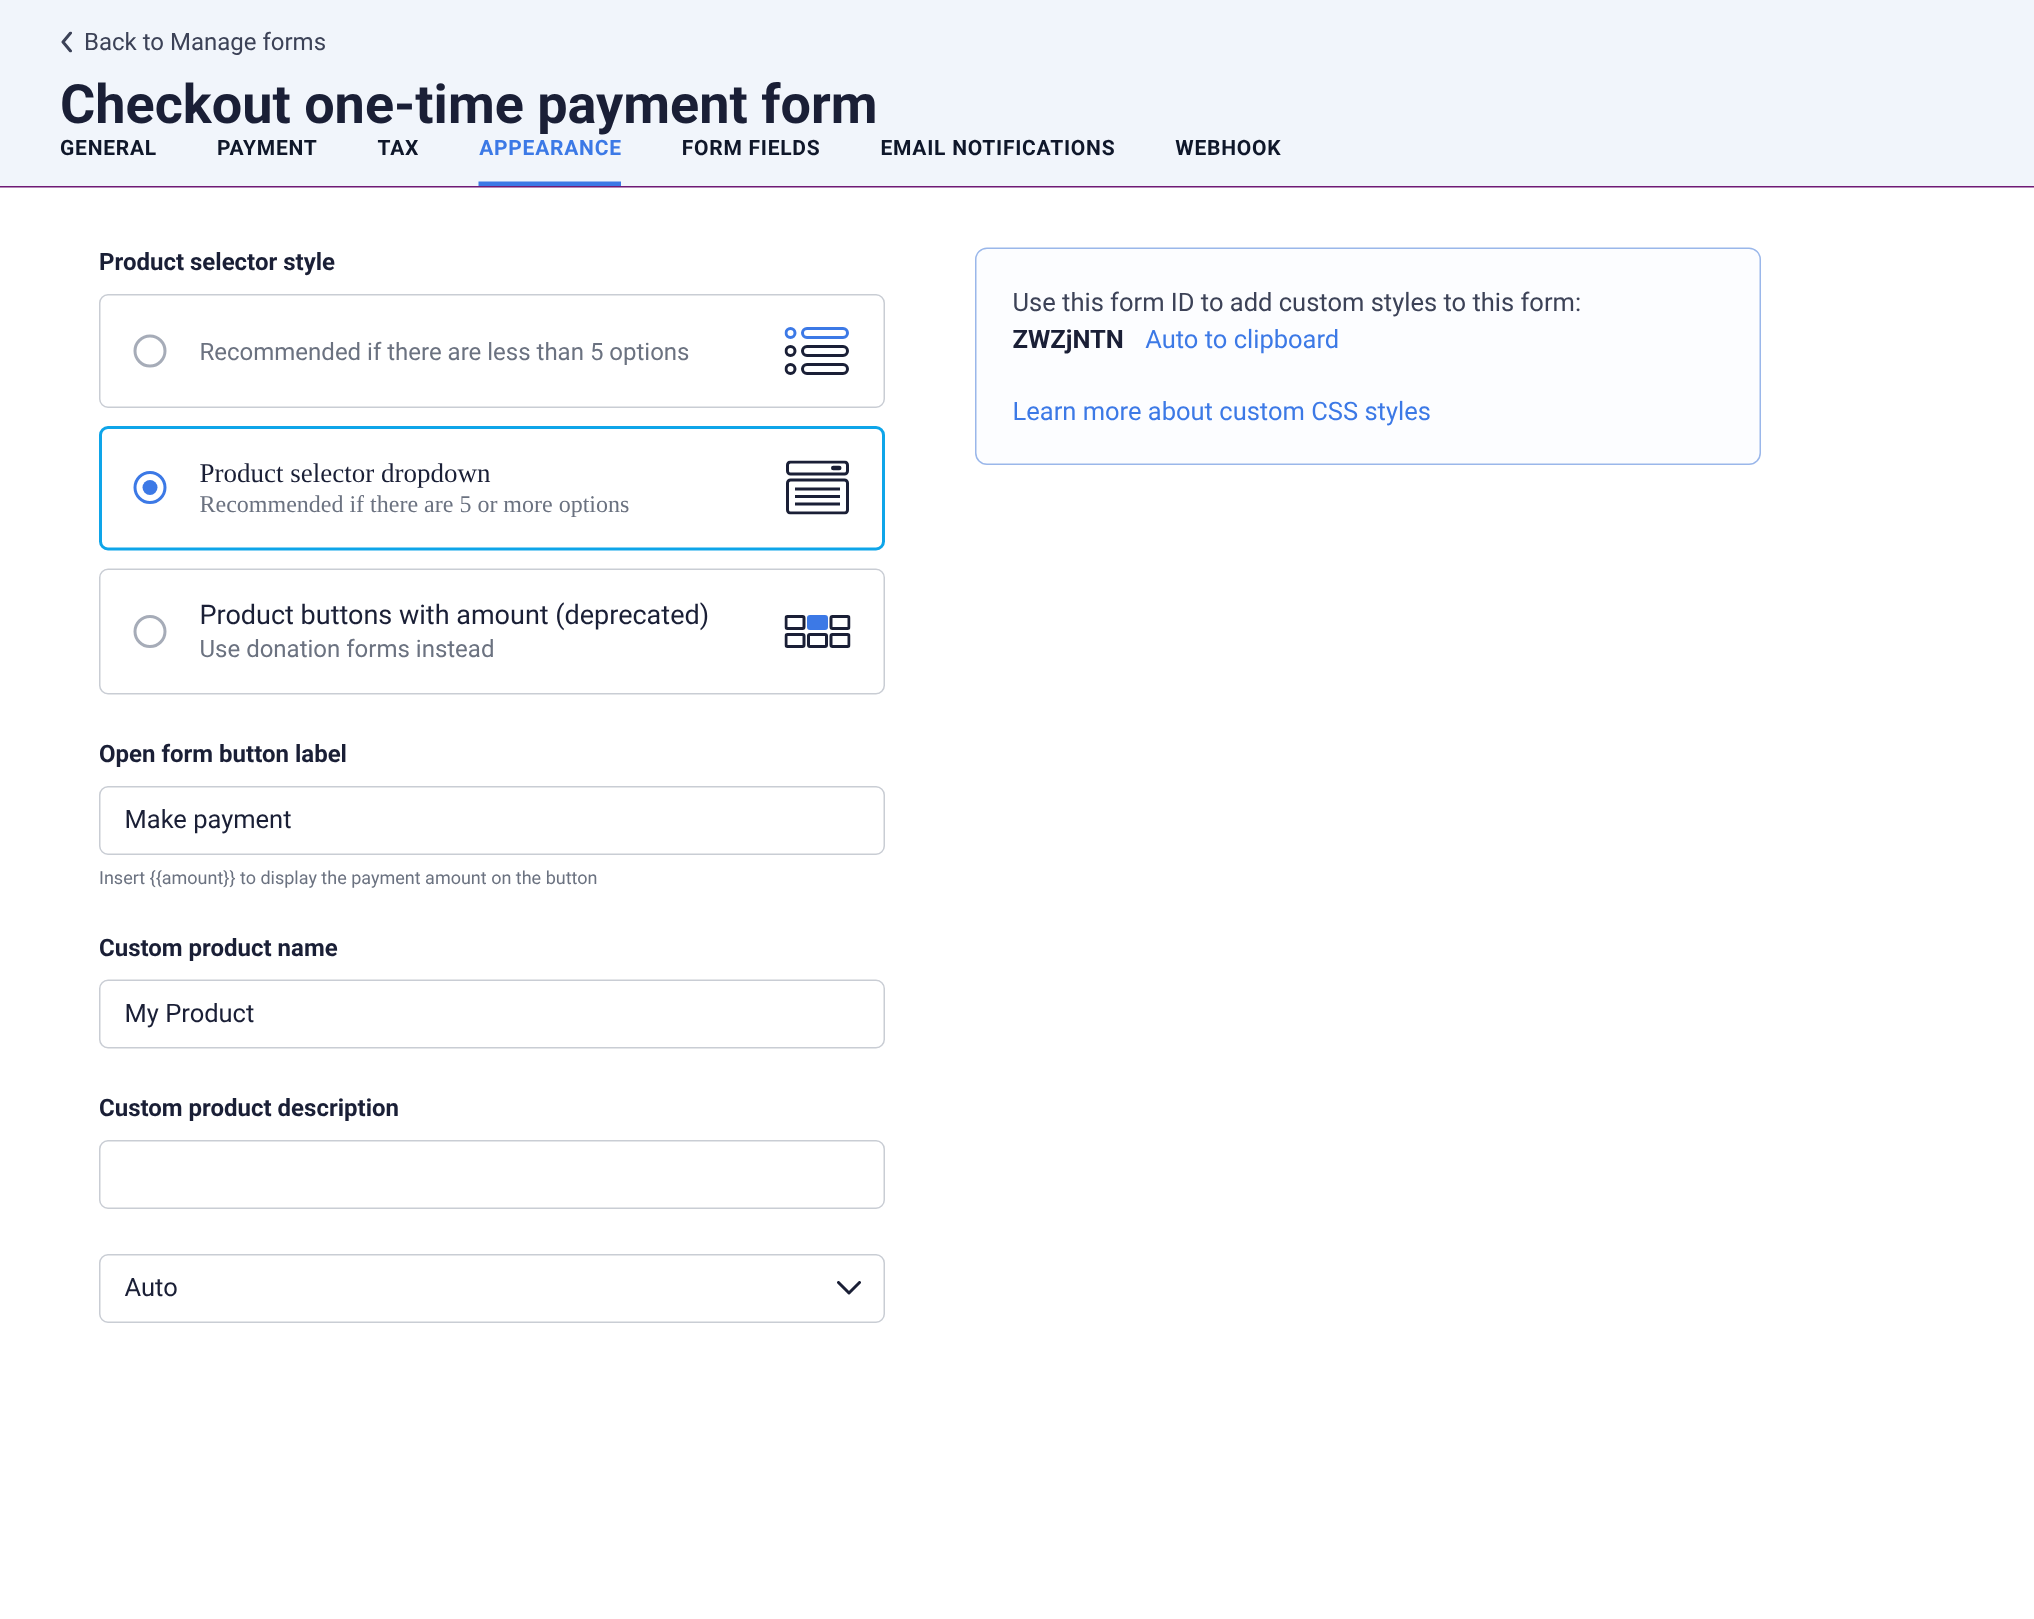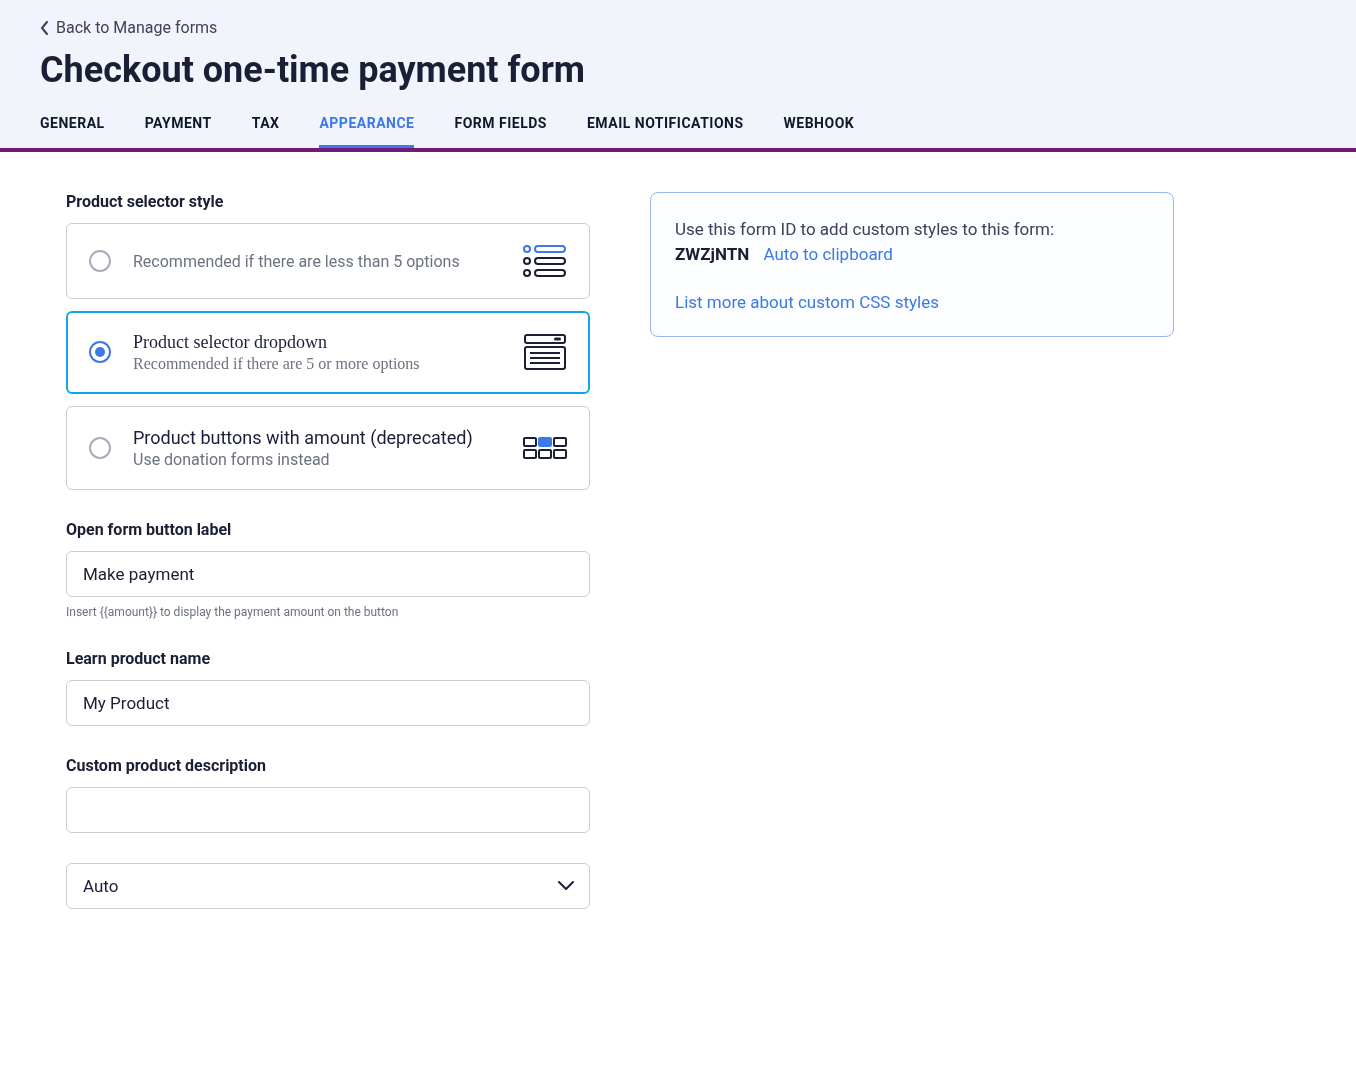--- a/index.html
+++ b/index.html
@@ -4,37 +4,36 @@
 <style>
   * { box-sizing: border-box; margin: 0; padding: 0; }
   body {
     font-family: -apple-system, BlinkMacSystemFont, "Segoe UI", Roboto, Helvetica, Arial, sans-serif;
     background: #fff;
     color: #1a1f36;
   }
   .header-band {
     background: #f1f5fb;
     padding: 18px 40px 0 40px;
-    border-bottom: 4px solid #701a75;
+    border-bottom: 1px solid #701a75;
   }
   .back-link {
     display: inline-flex;
     align-items: center;
     gap: 6px;
     color: #3c4257;
     font-size: 16px;
     cursor: pointer;
   }
   .back-link svg { width: 10px; height: 14px; }
   .page-title {
     font-size: 36px;
     font-weight: 700;
     color: #1a1f36;
     margin-top: 10px;
-    margin-bottom: 24px;
   }
   .tabs {
     display: flex;
     gap: 40px;
   }
   .tab {
     font-size: 14px;
     font-weight: 700;
     letter-spacing: 0.5px;
     color: #0f172a;
@@ -238,21 +237,21 @@
       </div>
     </div>
 
     <div class="form-group">
       <div class="section-label">Open form button label</div>
       <input type="text" class="text-input" value="Make payment" style="">
       <div class="helper-text">Insert {{amount}} to display the payment amount on the button</div>
     </div>
 
     <div class="form-group">
-      <div class="section-label">Learn product name</div>
+      <div class="section-label">Custom product name</div>
       <input type="text" class="text-input" value="My Product" style="">
     </div>
 
     <div class="form-group">
       <div class="section-label">Custom product description</div>
       <input type="text" class="text-input" value="" style="">
     </div>
 
     <div class="form-group">
       <div class="select-wrap">
@@ -265,16 +264,16 @@
 
   </div>
 
   <div class="right-col">
     <div class="info-card">
       <div class="info-body">
         <span>Use this form ID to add custom styles to this form:</span><br>
         <span class="form-id">ZWZjNTN</span>
         <span class="link-btn">Auto to clipboard</span>
       </div>
-      <span class="link-btn learn-more">List more about custom CSS styles</span>
+      <span class="link-btn learn-more">Learn more about custom CSS styles</span>
     </div>
   </div>
 </div>
 
 </body></html>

